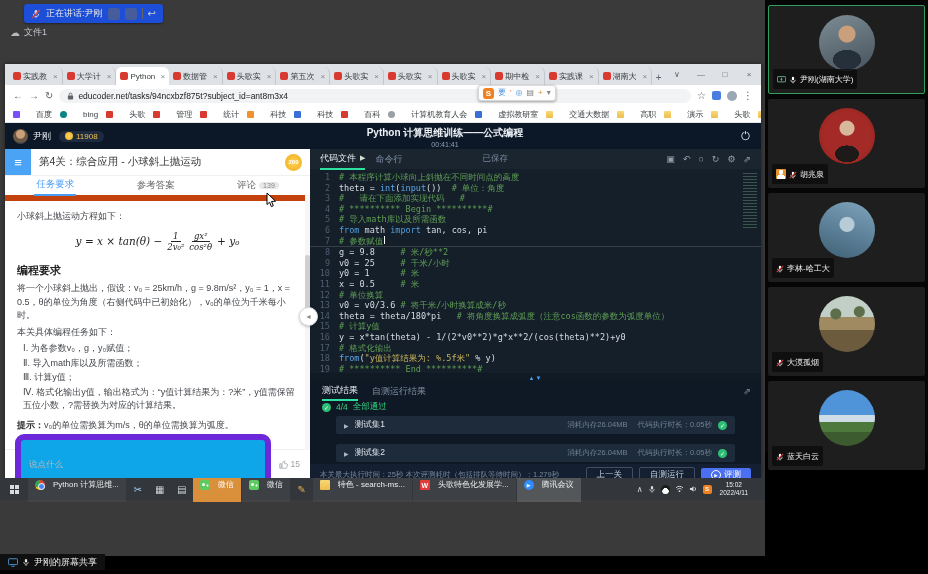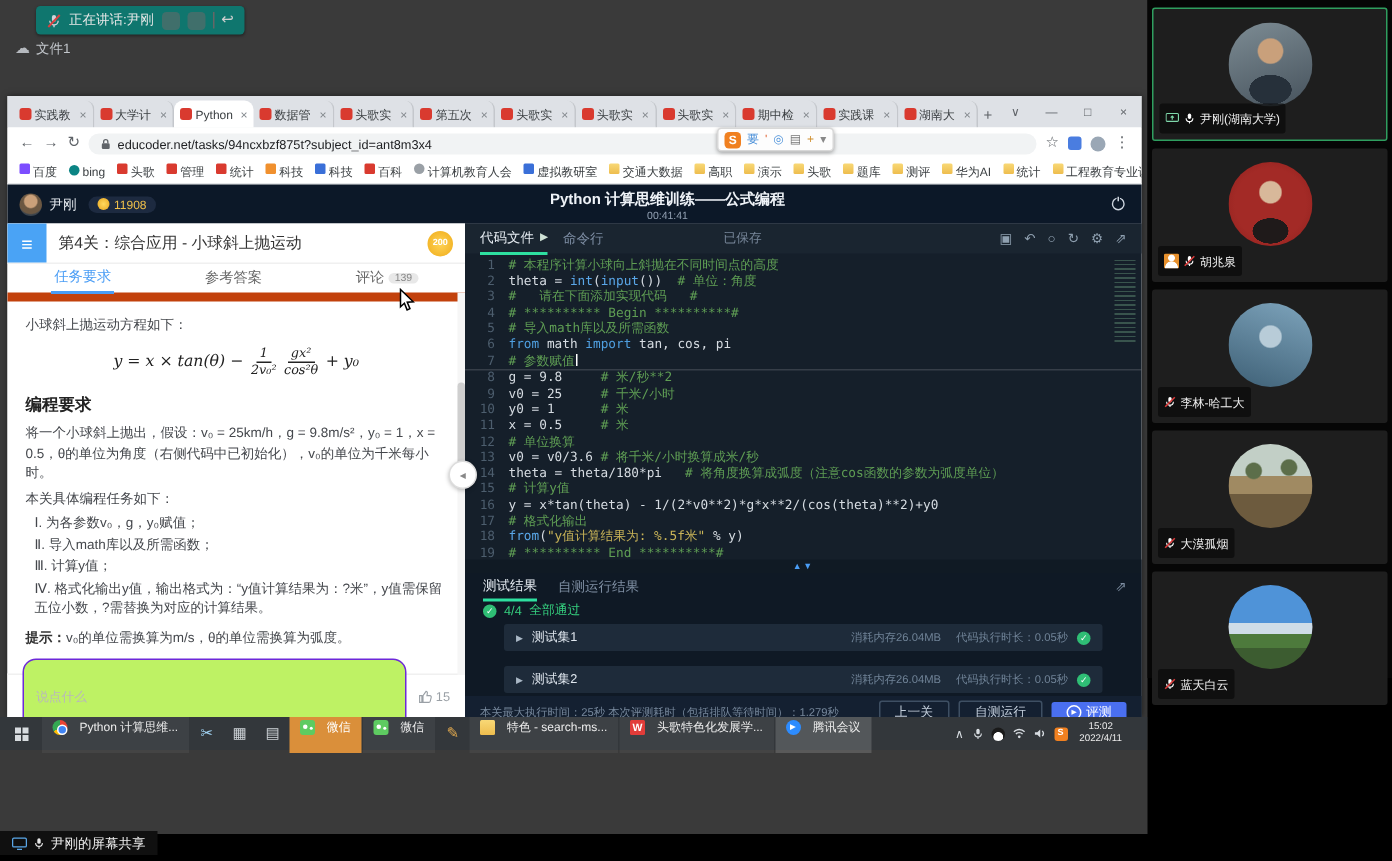--- a/index.html
+++ b/index.html
@@ -3,21 +3,21 @@
 <meta charset="utf-8">
 <style>
   html,body{margin:0;padding:0}
   body{width:928px;height:574px;background:#000;position:relative;overflow:hidden;
        font-family:"Liberation Sans","DejaVu Sans",sans-serif;-webkit-font-smoothing:antialiased}
 
   
   .share{position:absolute;left:0;top:0;width:765px;height:556px;background:#3a3a3a;overflow:hidden}
 
   
-  .mt-banner{position:absolute;left:24px;top:4px;height:19px;background:#0f766e;border-radius:3px;
+  .mt-banner{position:absolute;left:24px;top:4px;height:19px;background:#1d4ed8;border-radius:3px;
              display:flex;align-items:center;gap:5px;padding:0 7px;box-shadow:0 1px 2px rgba(0,0,0,.4)}
   .mt-banner .mtxt{font-size:9px;color:#e8e8e8}
   .ghost{width:12px;height:12px;border-radius:3px;background:#6a6a6a;opacity:.55}
   .mdiv{width:1px;height:11px;background:#666}
   .mback{color:#cfcfcf;font-size:10px}
   .desk-hint{position:absolute;left:10px;top:26px;display:flex;align-items:center;gap:4px;
              color:#c2c6cb;font-size:9px}
   .desk-hint .cloud{color:#b5b9be;font-size:10px}
 
   
@@ -34,21 +34,21 @@
   .wctrls{margin-left:auto;display:flex;align-self:stretch}
   .wc{width:24px;display:flex;align-items:center;justify-content:center;font-size:8px;color:#5f6368}
   .navbar{height:21px;background:#fff;display:flex;align-items:center;gap:6px;padding:0 8px;flex:none}
   .nv{font-size:10px;color:#5f6368}
   .urlpill{flex:1;height:14px;background:#f1f3f4;border-radius:8px;display:flex;align-items:center;gap:4px;padding:0 8px}
   .urltxt{font-size:8.5px;color:#202124;white-space:nowrap;overflow:hidden}
   .navright{display:flex;align-items:center;gap:6px}
   .extbox{width:9px;height:9px;background:#4a7de0;border-radius:2px}
   .avamini{width:10px;height:10px;border-radius:50%;background:#9aa7b5}
   .bookmarks{height:16px;background:#fff;border-bottom:1px solid #e4e6e8;display:flex;align-items:center;gap:8px;padding:0 8px;flex:none;overflow:hidden}
-  .bm{display:flex;gap:2px;font-size:8px;color:#3c4043;white-space:nowrap}
+  .bm{display:flex;align-items:center;gap:16px;font-size:8px;color:#3c4043;white-space:nowrap}
   .bmi{width:7px;height:7px;border-radius:1px;flex:none}
   .bmi.grid{background:#7c4dff}
   .bmi.search{background:#0b8484;border-radius:50%}
   .bmi.red{background:#d93a2f}
   .bmi.orange{background:#f0902e}
   .bmi.blue{background:#3a6fd8}
   .bmi.gray{background:#9aa0a6;border-radius:50%}
   .bmi.folder{background:linear-gradient(#f8d876,#eebd4e)}
 
   
@@ -87,21 +87,21 @@
   .doc h3{font-size:11px;color:#222;margin:9px 0 4px 0}
   .formula{display:flex;justify-content:center;align-items:center;gap:5px;margin:7px 0 4px 0;
            font-family:"DejaVu Serif","Liberation Serif",serif;font-style:italic;font-size:10.5px;color:#222}
   .frac{display:inline-flex;flex-direction:column;align-items:center;font-size:8.5px;line-height:1.25}
   .frac .num{border-bottom:1px solid #222;padding:0 2px}
   .docp{margin:3px 0}
   .docitem{margin:1px 0 1px 6px}
   .hint{margin-top:6px}
   .hint b{color:#333}
   .commentbar{height:28px;border-top:1px solid #f0f0f0;display:flex;align-items:center;gap:8px;padding:0 10px;flex:none;background:#fff}
-  .cinput{flex:1;height:16px;border:1px solid #6d28d9;border-radius:9px;background:#bef264;font-size:8.5px;color:#333;padding:16px 8px;outline:none}
+  .cinput{flex:1;height:16px;border:6px solid #6d28d9;border-radius:9px;background:#0ea5e9;font-size:8.5px;color:#333;padding:16px 8px;outline:none}
   .cinput::placeholder{color:#b9b9b9}
   .likes{display:flex;align-items:center;gap:3px;color:#9aa0a6;font-size:8.5px}
   .lscroll{position:absolute;right:0;top:46px;bottom:28px;width:5px;background:#f6f6f6}
   .lthumb{position:absolute;right:0;top:60px;width:5px;height:70px;background:#cfcfcf;border-radius:3px}
   .collapse{position:absolute;right:-8px;top:158px;width:17px;height:17px;background:#fff;border:1px solid #ddd;border-radius:50%;
             box-shadow:0 1px 3px rgba(0,0,0,.25);display:flex;align-items:center;justify-content:center;font-size:8px;color:#888;z-index:4}
 
   
   .rpanel{flex:1;background:#151f2a;display:flex;flex-direction:column;min-width:0}
   .edbar{height:20px;background:#1a2530;display:flex;align-items:center;padding:0 10px;gap:10px;flex:none}

